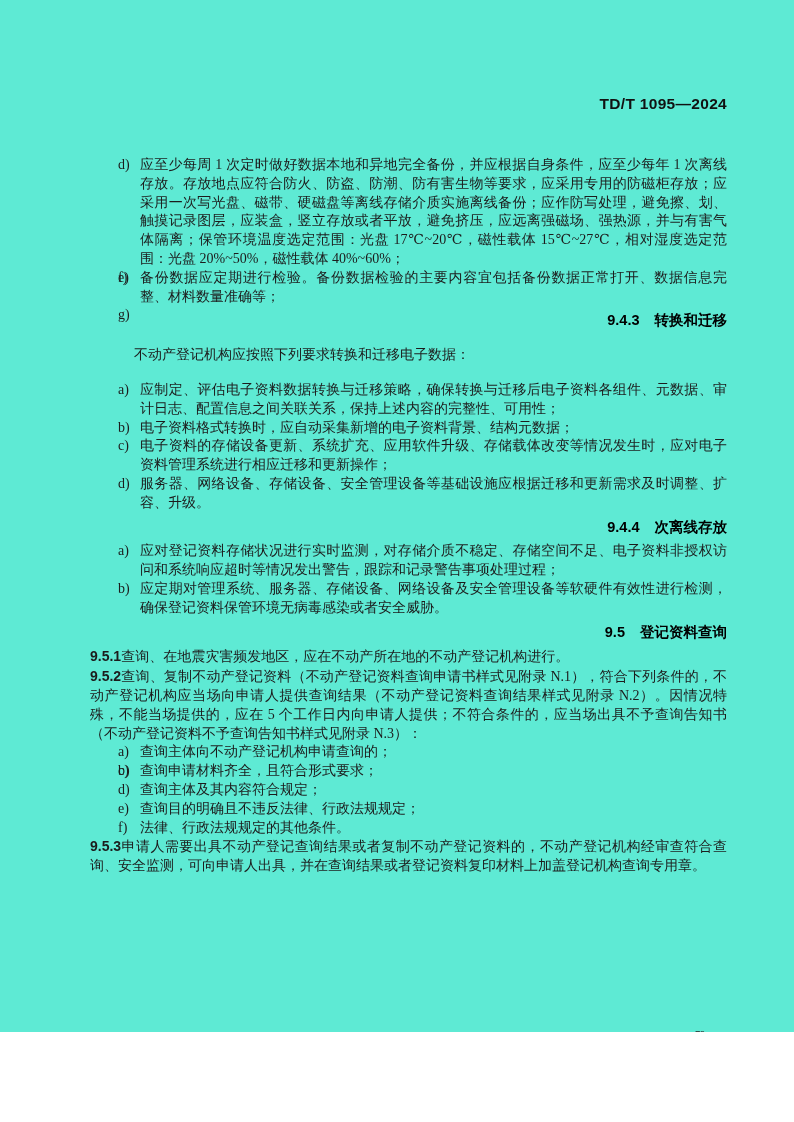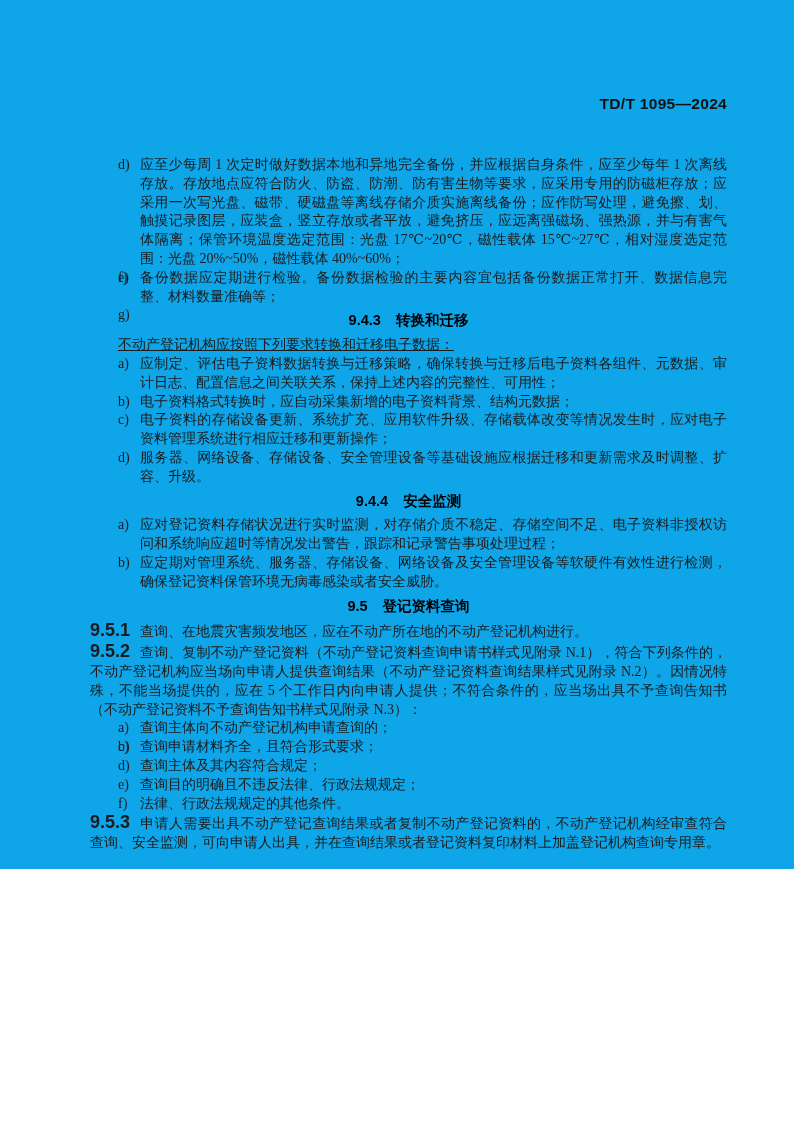--- a/index.html
+++ b/index.html
@@ -3,22 +3,22 @@
 <meta charset="utf-8">
 <style>
   html, body {
     margin: 0;
     padding: 0;
     background: #ffffff;
   }
   .page {
     position: relative;
     width: 794px;
-    height: 869px;
-    background: #0ea5e9;
+    height: 1032px;
+    background: #5eead4;
     color: #1c1c1c;
     font-family: "Liberation Serif", "DejaVu Serif", serif;
     overflow: hidden;
   }
   .doc-header {
     position: absolute;
     top: 95px;
     left: 90px;
     width: 637px;
     text-align: right;
@@ -49,40 +49,39 @@
     left: 28px;
     top: 0;
   }
   
   .sec-heading {
     font-family: "Liberation Sans", "DejaVu Sans", sans-serif;
     font-weight: 700;
     font-size: 14.5px;
     color: #000;
     margin: 5px 0 6px 0;
-    text-align: center;
+    text-align: right;
   }
   .sec-heading .sec-num { margin-right: 11px; }
   
   .intro-para {
-    margin: 0;
+    margin: 16px;
     text-indent: 28px;
     text-align: justify;
-    text-decoration: underline;
   }
   
   .clause {
     margin: 0;
     text-align: justify;
   }
   .clause .clause-num {
     font-family: "Liberation Sans", "DejaVu Sans", sans-serif;
     font-weight: 700;
-    font-size: 18px;
-    margin-right: 10px;
+    font-size: 14px;
+    margin-right: 0;
     white-space: nowrap;
   }
   .page-number {
     position: absolute;
     top: 1029px;
     left: 680px;
     width: 40px;
     text-align: center;
     font-size: 10px;
     color: #222;
@@ -135,21 +134,21 @@
         <span>电子资料的存储设备更新、系统扩充、应用软件升级、存储载体改变等情况发生时，应对电子资料管理系统进行相应迁移和更新操作；</span>
       </div>
       <div class="li">
         <span class="mk">d)</span>
         <span>服务器、网络设备、存储设备、安全管理设备等基础设施应根据迁移和更新需求及时调整、扩容、升级。</span>
       </div>
     </div>
 
     <div class="sec-heading">
       <span class="sec-num">9.4.4</span>
-      <span class="sec-title">安全监测</span>
+      <span class="sec-title">次离线存放</span>
     </div>
     <div class="hlist">
       <div class="li">
         <span class="mk">a)</span>
         <span>应对登记资料存储状况进行实时监测，对存储介质不稳定、存储空间不足、电子资料非授权访问和系统响应超时等情况发出警告，跟踪和记录警告事项处理过程；</span>
       </div>
       <div class="li">
         <span class="mk">b)</span>
         <span>应定期对管理系统、服务器、存储设备、网络设备及安全管理设备等软硬件有效性进行检测，确保登记资料保管环境无病毒感染或者安全威胁。</span>
       </div>

